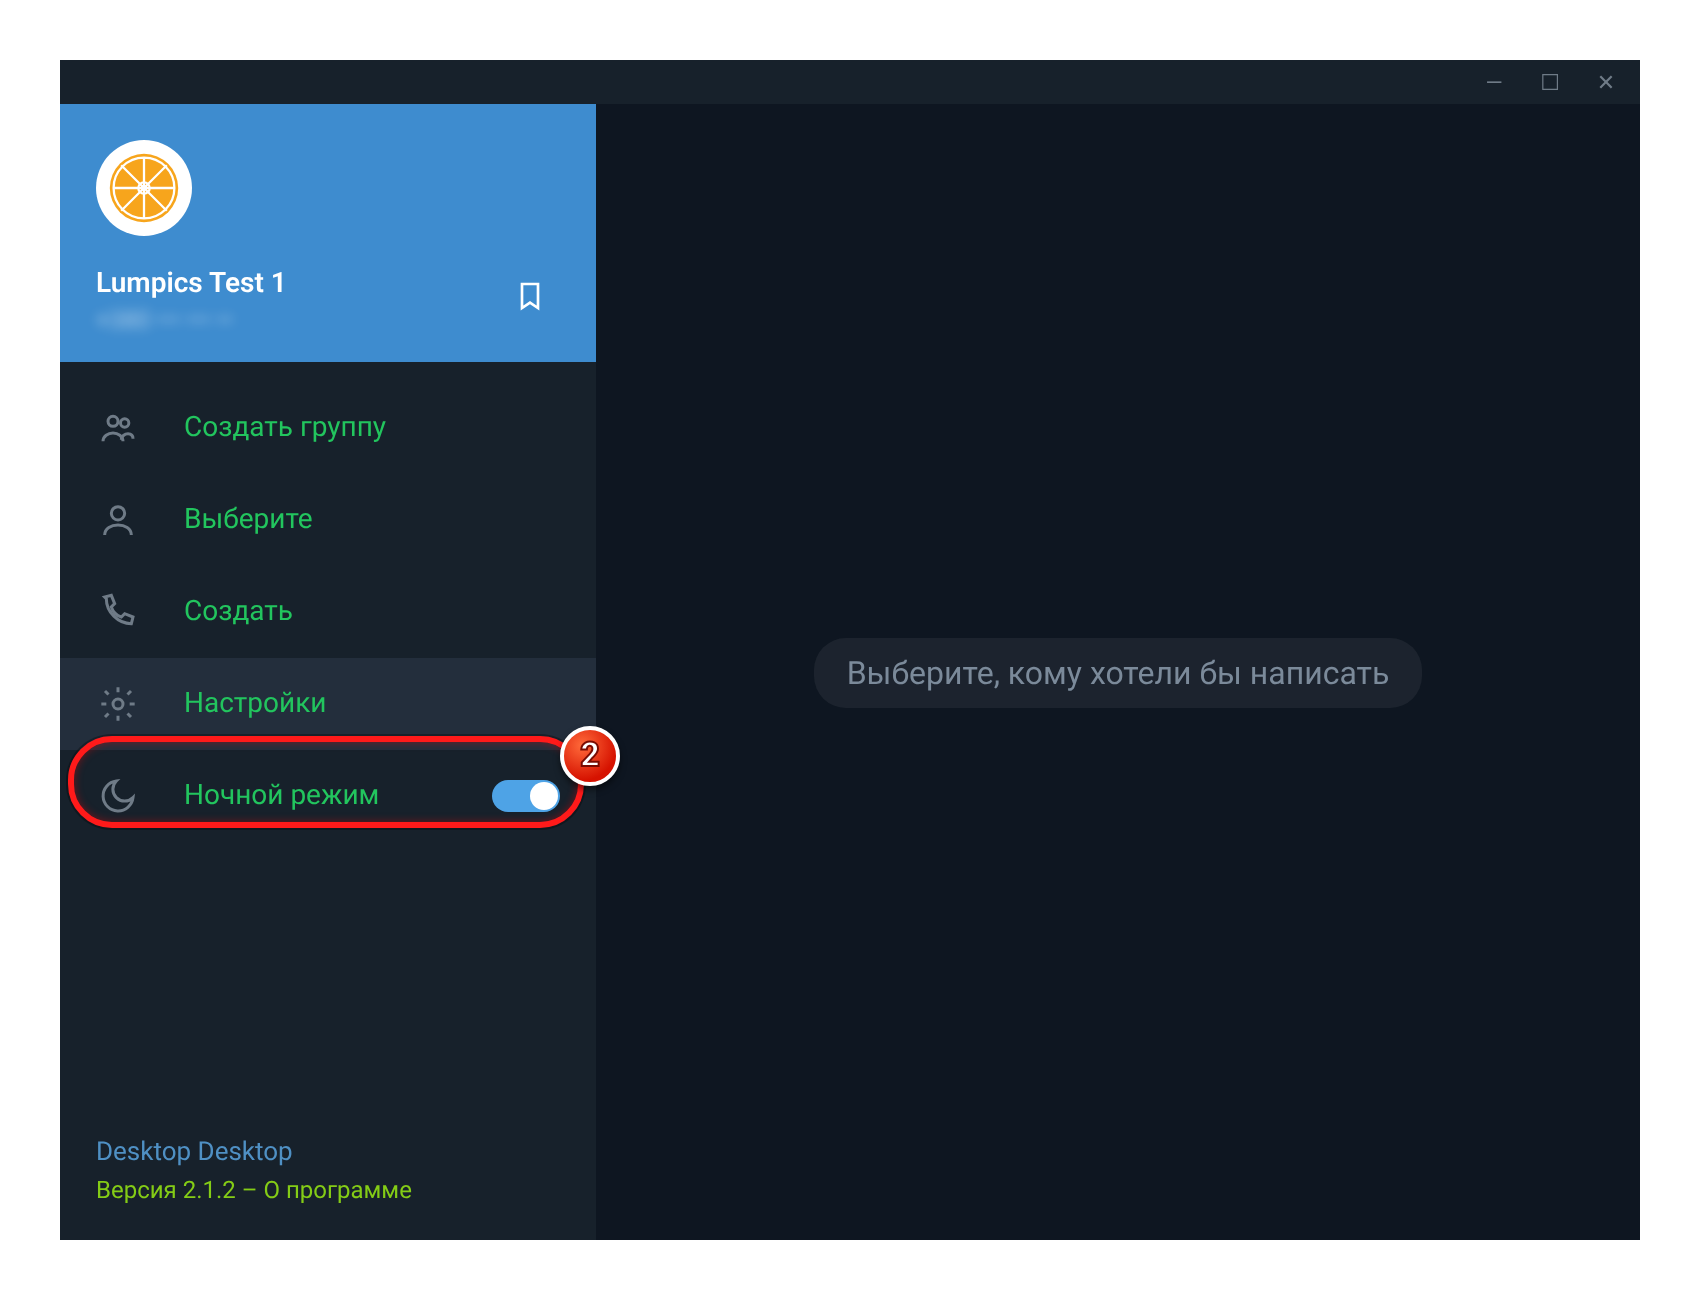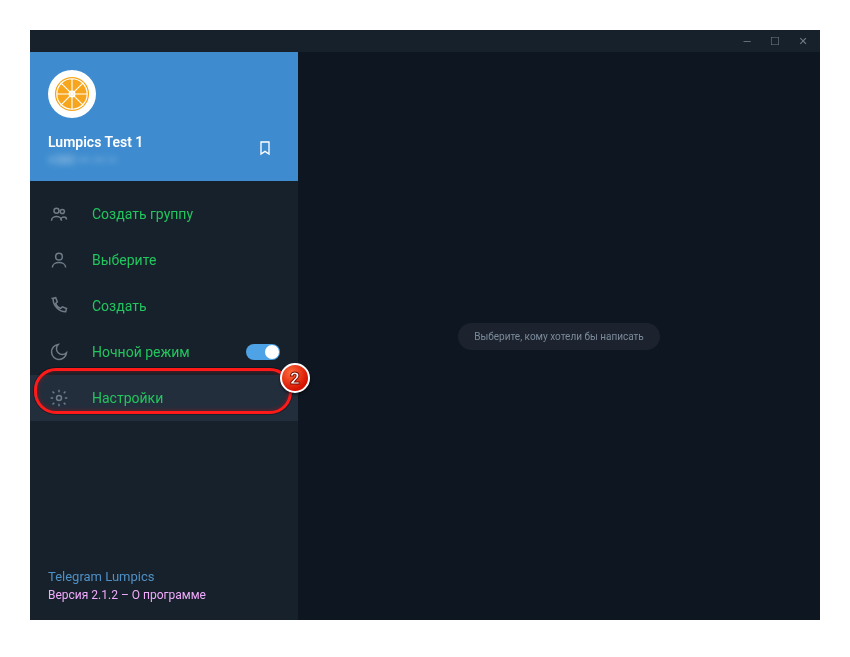--- a/index.html
+++ b/index.html
@@ -104,32 +104,32 @@
   display: flex; align-items: center; justify-content: center;
   z-index: 6;
   box-shadow: 0 2px 3px rgba(0,0,0,0.5);
   -webkit-text-stroke: 1px #7a0b00;
 }
 .footer {
   padding: 14px 18px 18px;
   color: #4f90c4;
   font-size: 13px;
 }
-.footer-sub { color: #f0abfc; font-size: 12px; margin-top: 4px; }
+.footer-sub { color: #84cc16; font-size: 12px; margin-top: 4px; }
 .main {
   flex: 1;
   background: #0e1621;
   display: flex;
   align-items: center;
   justify-content: center;
 }
 .placeholder {
   background: rgba(255,255,255,0.06);
   color: #7b8a9a;
-  font-size: 10px;
+  font-size: 16px;
   padding: 8px 16px;
   border-radius: 16px;
 }
 </style>
 </head>
 <body>
 
 <div class="window">
   <div class="titlebar">
     <span>—</span>
@@ -183,42 +183,42 @@
               <svg viewBox="0 0 24 24">
                 <path d="M5 4c0 8 7 15 15 15l1-4-5-2-2 2c-3-1-5-3-6-6l2-2-2-5-4 1z"></path>
               </svg>
             </span>
           <span>Создать</span>
         </div>
 
         <div class="highlight-ring" style="top: 187px;"></div>
         <div class="badge" style="top: 182px;">2</div>
 
+        <div class="menu-item highlighted">
+          <span class="menu-icon">
+              <svg viewBox="0 0 24 24">
+                <circle cx="12" cy="12" r="3"></circle>
+                <path d="M12 2v3M12 19v3M4.2 4.2l2.1 2.1M17.7 17.7l2.1 2.1M2 12h3M19 12h3M4.2 19.8l2.1-2.1M17.7 6.3l2.1-2.1"></path>
+              </svg>
+            </span>
+          <span>Настройки</span>
+        </div>
         <div class="menu-item">
           <span class="menu-icon">
               <svg viewBox="0 0 24 24">
                 <path d="M21 13A9 9 0 1 1 11 3a7 7 0 0 0 10 10z"></path>
               </svg>
             </span>
           <span>Ночной режим</span>
           <div class="toggle"></div>
         </div>
-        <div class="menu-item highlighted">
-          <span class="menu-icon">
-              <svg viewBox="0 0 24 24">
-                <circle cx="12" cy="12" r="3"></circle>
-                <path d="M12 2v3M12 19v3M4.2 4.2l2.1 2.1M17.7 17.7l2.1 2.1M2 12h3M19 12h3M4.2 19.8l2.1-2.1M17.7 6.3l2.1-2.1"></path>
-              </svg>
-            </span>
-          <span>Настройки</span>
-        </div>
       </div>
 
       <div class="footer">
-        <div>Telegram Lumpics</div>
+        <div>Desktop Desktop</div>
         <div class="footer-sub">Версия 2.1.2 – О программе</div>
       </div>
     </div>
 
     <div class="main">
       <div class="placeholder">Выберите, кому хотели бы написать</div>
     </div>
   </div>
 </div>
 

